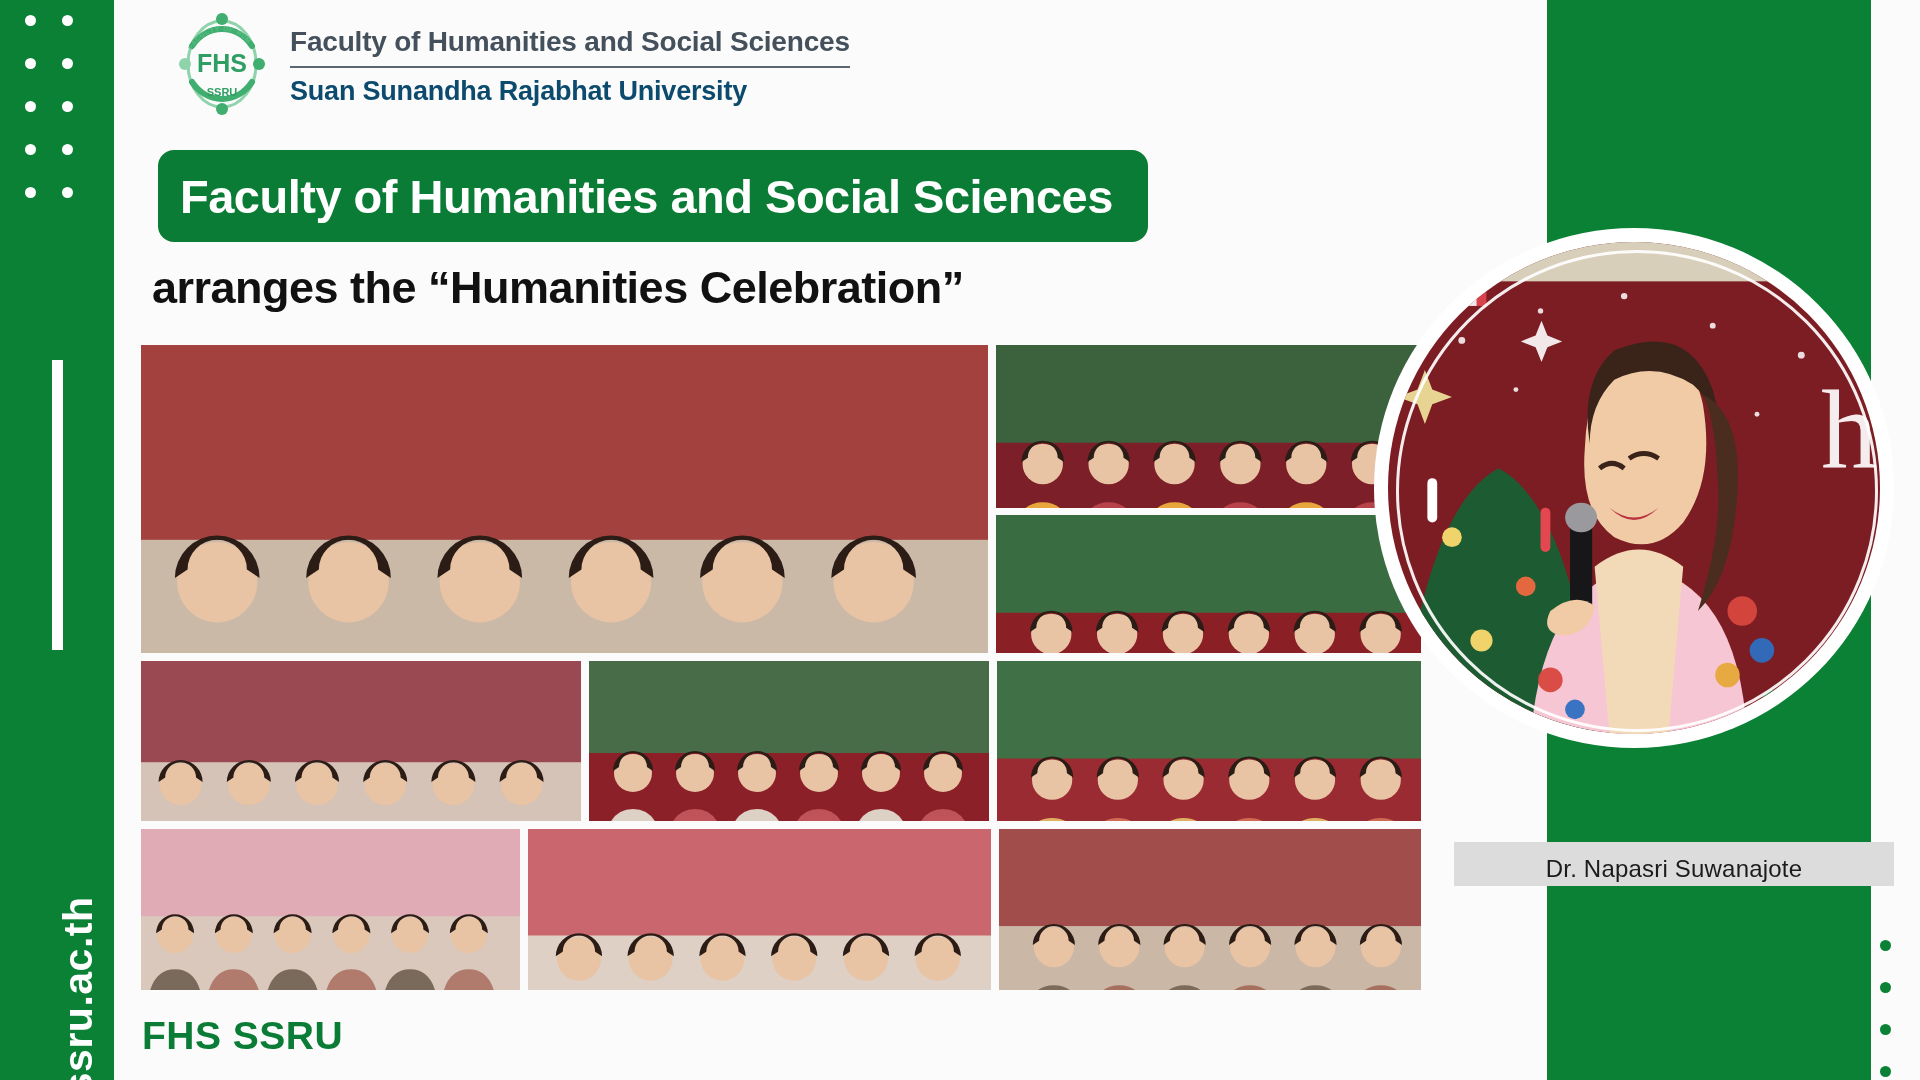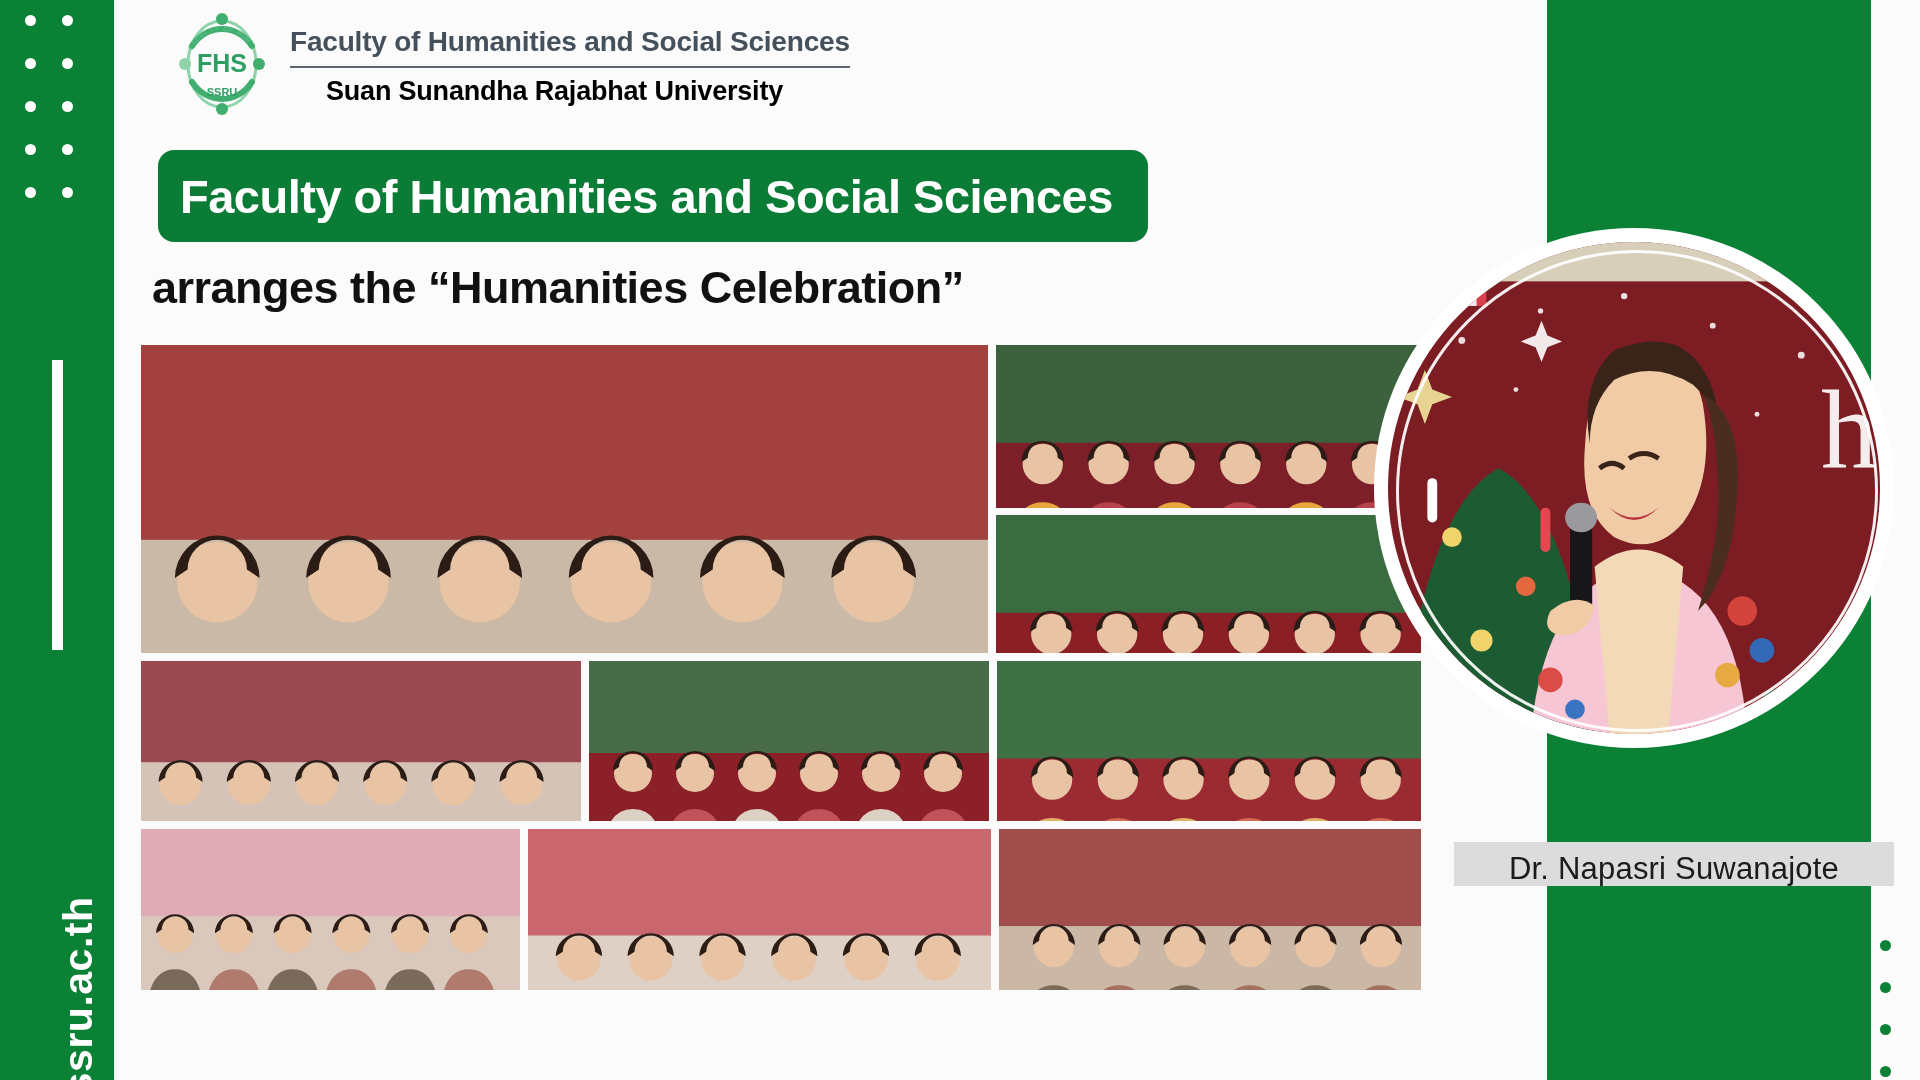--- a/index.html
+++ b/index.html
@@ -55,22 +55,22 @@
   .logo-mark svg{display:block;}
   .org-block{display:flex;flex-direction:column;gap:2px;padding-top:4px;}
   .org-line1{
     font-size:28px;font-weight:bold;color:#44505c;letter-spacing:-0.2px;
     white-space:nowrap;line-height:1.25;
   }
   .org-rule{
     height:2px;background:#5b6670;margin:5px 0 5px 0;width:100%;
   }
   .org-line2{
-    font-size:27px;font-weight:bold;color:#000000;letter-spacing:-0.2px;
-    white-space:nowrap;line-height:1.25;margin-left:36px;
+    font-size:27px;font-weight:bold;color:#0c4a6e;letter-spacing:-0.2px;
+    white-space:nowrap;line-height:1.25;
   }
 
   
   .title-pill{
     position:absolute;left:158px;top:150px;
     width:990px;height:92px;border-radius:16px;
     background:#0b7c36;
     display:flex;align-items:center;
   }
   .title-pill span{
@@ -101,21 +101,21 @@
   .portrait-ring{
     position:absolute;left:1396px;top:250px;width:476px;height:476px;
     border-radius:50%;border:3px solid rgba(255,255,255,0.92);
     pointer-events:none;
   }
   .name-plate{
     position:absolute;left:1454px;top:842px;width:440px;height:44px;
     background:#dcdcdc;display:flex;align-items:center;justify-content:center;
   }
   .name-plate span{
-    color:#1b1b1b;font-size:31px;letter-spacing:0.2px;white-space:nowrap;margin-top:10px;
+    color:#1b1b1b;font-size:24px;letter-spacing:0.2px;white-space:nowrap;margin-top:10px;
   }
 
   
   .footer-tag{
     position:absolute;left:142px;top:1014px;
     color:#0b7c36;font-size:39px;font-weight:bold;letter-spacing:0.5px;
   }
 </style>
 </head>
 <body>
@@ -479,14 +479,15 @@
         <g fill="#ffffff" opacity="0.92" font-family="Liberation Serif, serif">
           <text x="176" y="92" font-size="46">h</text>
         </g>
       </svg></div>
   <div class="portrait-ring"></div>
 
   <div class="name-plate">
     <span>Dr. Napasri Suwanajote</span>
   </div>
 
+  <div class="footer-tag">FHS SSRU</div>
 
 </div>
 
 </body></html>

